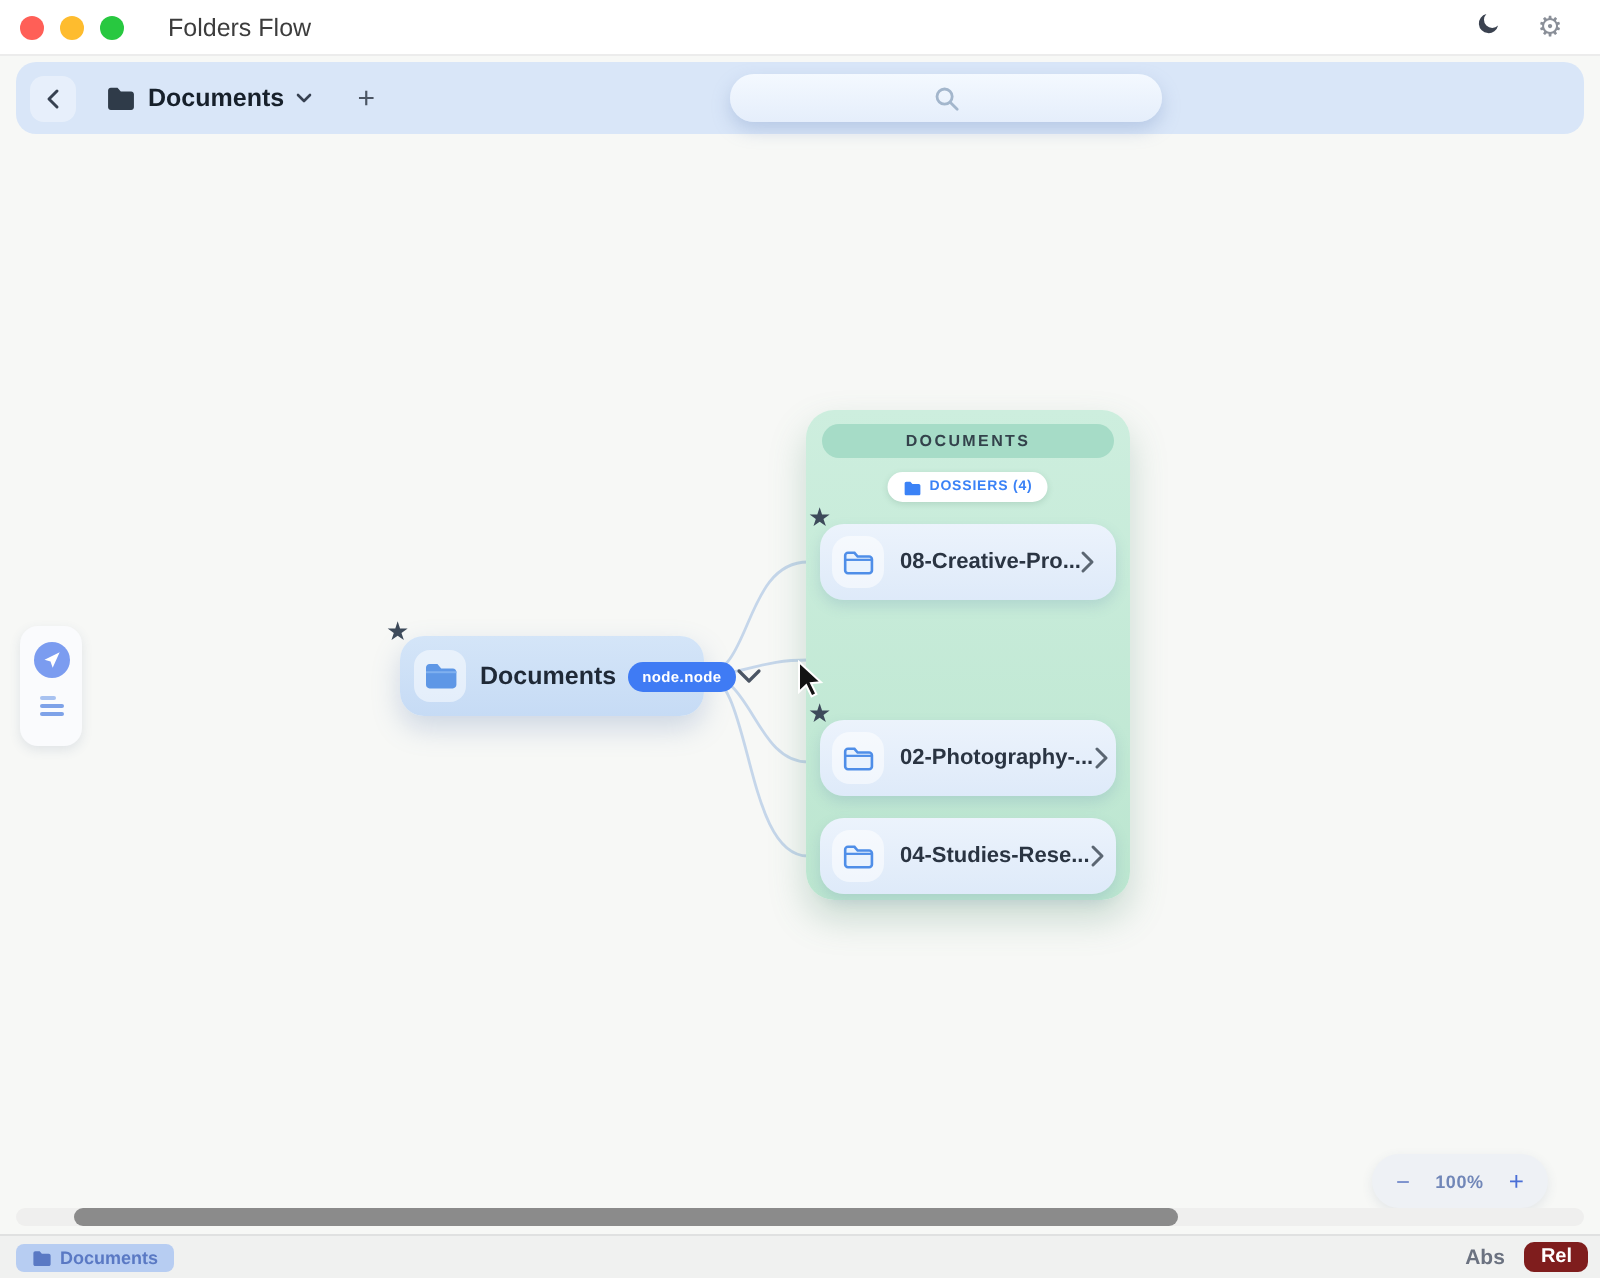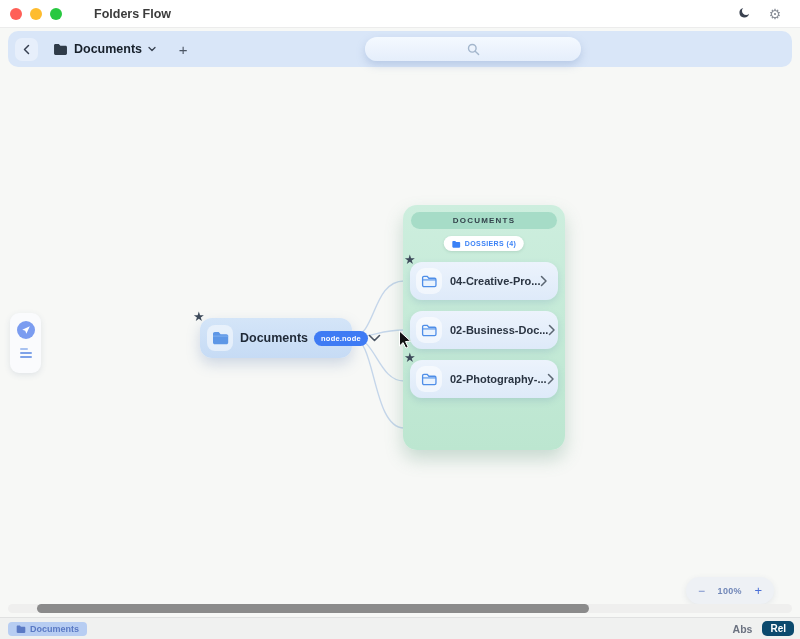--- a/index.html
+++ b/index.html
@@ -13,21 +13,21 @@
   .titlebar {
     position:absolute; top:0; left:0; width:800px; height:28px;
     background:#ffffff; border-bottom:1px solid #ececec;
     display:flex; align-items:center;
   }
   .traffic { display:flex; gap:8px; margin-left:10px; }
   .light { width:12px; height:12px; border-radius:50%; }
   .light.red   { background:#ff5f57; }
   .light.yellow{ background:#febc2e; }
   .light.green { background:#28c840; }
-  .win-title { margin-left:32px; font-size:12.5px; font-weight:700; color:#3c3c3c; }
+  .win-title { margin-left:22px; font-size:12.5px; font-weight:400; color:#3c3c3c; }
   .titlebar-right { position:absolute; right:16px; top:0; height:28px; display:flex; align-items:center; gap:13px; }
   .tb-icon-btn { width:18px; height:18px; display:flex; align-items:center; justify-content:center; cursor:pointer; }
   .gear-glyph { font-family:"DejaVu Sans",sans-serif; font-size:14px; color:#8a8f98; line-height:1; }
 
   
   .toolbar {
     position:absolute; top:31px; left:8px; width:784px; height:36px;
     background:#d9e6f8; border-radius:10px;
     display:flex; align-items:center;
   }
@@ -157,21 +157,21 @@
   }
   .doc-tab {
     position:absolute; left:8px; top:4px; height:14px;
     background:#b7cdf2; border-radius:4px; padding:0 8px;
     display:flex; align-items:center; gap:4px; cursor:pointer;
   }
   .doc-tab span { font-size:9px; font-weight:600; color:#5a79c4; }
   .bottom-right { position:absolute; right:6px; top:3px; display:flex; align-items:center; gap:10px; }
   .abs-btn { font-size:10.5px; font-weight:600; color:#6b7280; cursor:pointer; }
   .rel-btn {
-    background:#0c4a6e; color:#ffffff; font-size:10px; font-weight:700;
+    background:#7f1d1d; color:#ffffff; font-size:10px; font-weight:700;
     padding:2px 8px; border-radius:5px; cursor:pointer;
   }
 </style>
 </head>
 <body>
 
 <div class="titlebar">
   <div class="traffic">
     <span class="light red"></span>
     <span class="light yellow"></span>
@@ -279,64 +279,64 @@
   <div class="panel-item pi-0">
     <span class="star">★</span>
     <div class="item-chip">
       <span style="display:flex;">
         <svg width="16" height="13" viewBox="0 0 17 14">
             <path d="M1.6 3C1.6 2.2 2.3 1.5 3.1 1.5h3.5l1.7 2h6.2c.8 0 1.5.7 1.5 1.5v6c0 .8-.7 1.5-1.5 1.5H3.1c-.8 0-1.5-.7-1.5-1.5z" fill="#eaf3fe" stroke="#4f8ee8" stroke-width="1.4"></path>
             <line x1="1.9" y1="5.3" x2="15.8" y2="5.3" stroke="#4f8ee8" stroke-width="1.2"></line>
           </svg>
       </span>
     </div>
-    <span class="item-label">04-Creative-Pro...</span>
+    <span class="item-label">08-Creative-Pro...</span>
     <span class="chev-right">
       <svg width="8" height="12" viewBox="0 0 8 12">
           <polyline points="1.5,1.5 6,6 1.5,10.5" fill="none" stroke="#5b6672" stroke-width="1.5" stroke-linecap="round" stroke-linejoin="round"></polyline>
         </svg>
     </span>
   </div>
 
-  <div class="panel-item pi-1">
-
-    <div class="item-chip">
-      <span style="display:flex;">
-        <svg width="16" height="13" viewBox="0 0 17 14">
-            <path d="M1.6 3C1.6 2.2 2.3 1.5 3.1 1.5h3.5l1.7 2h6.2c.8 0 1.5.7 1.5 1.5v6c0 .8-.7 1.5-1.5 1.5H3.1c-.8 0-1.5-.7-1.5-1.5z" fill="#eaf3fe" stroke="#4f8ee8" stroke-width="1.4"></path>
-            <line x1="1.9" y1="5.3" x2="15.8" y2="5.3" stroke="#4f8ee8" stroke-width="1.2"></line>
-          </svg>
-      </span>
-    </div>
-    <span class="item-label">02-Business-Doc...</span>
-    <span class="chev-right">
-      <svg width="8" height="12" viewBox="0 0 8 12">
-          <polyline points="1.5,1.5 6,6 1.5,10.5" fill="none" stroke="#5b6672" stroke-width="1.5" stroke-linecap="round" stroke-linejoin="round"></polyline>
-        </svg>
-    </span>
-  </div>
 
   <div class="panel-item pi-2">
     <span class="star">★</span>
     <div class="item-chip">
       <span style="display:flex;">
         <svg width="16" height="13" viewBox="0 0 17 14">
             <path d="M1.6 3C1.6 2.2 2.3 1.5 3.1 1.5h3.5l1.7 2h6.2c.8 0 1.5.7 1.5 1.5v6c0 .8-.7 1.5-1.5 1.5H3.1c-.8 0-1.5-.7-1.5-1.5z" fill="#eaf3fe" stroke="#4f8ee8" stroke-width="1.4"></path>
             <line x1="1.9" y1="5.3" x2="15.8" y2="5.3" stroke="#4f8ee8" stroke-width="1.2"></line>
           </svg>
       </span>
     </div>
     <span class="item-label">02-Photography-...</span>
     <span class="chev-right">
       <svg width="8" height="12" viewBox="0 0 8 12">
           <polyline points="1.5,1.5 6,6 1.5,10.5" fill="none" stroke="#5b6672" stroke-width="1.5" stroke-linecap="round" stroke-linejoin="round"></polyline>
         </svg>
     </span>
   </div>
 
+  <div class="panel-item pi-3">
+
+    <div class="item-chip">
+      <span style="display:flex;">
+        <svg width="16" height="13" viewBox="0 0 17 14">
+            <path d="M1.6 3C1.6 2.2 2.3 1.5 3.1 1.5h3.5l1.7 2h6.2c.8 0 1.5.7 1.5 1.5v6c0 .8-.7 1.5-1.5 1.5H3.1c-.8 0-1.5-.7-1.5-1.5z" fill="#eaf3fe" stroke="#4f8ee8" stroke-width="1.4"></path>
+            <line x1="1.9" y1="5.3" x2="15.8" y2="5.3" stroke="#4f8ee8" stroke-width="1.2"></line>
+          </svg>
+      </span>
+    </div>
+    <span class="item-label">04-Studies-Rese...</span>
+    <span class="chev-right">
+      <svg width="8" height="12" viewBox="0 0 8 12">
+          <polyline points="1.5,1.5 6,6 1.5,10.5" fill="none" stroke="#5b6672" stroke-width="1.5" stroke-linecap="round" stroke-linejoin="round"></polyline>
+        </svg>
+    </span>
+  </div>
 </div>
 
 <div class="zoom-pill">
   <span class="zoom-minus">−</span>
   <span class="zoom-level">100%</span>
   <span class="zoom-plus">+</span>
 </div>
 
 <span class="cursor">
   <svg width="14" height="20" viewBox="0 0 14 20">

